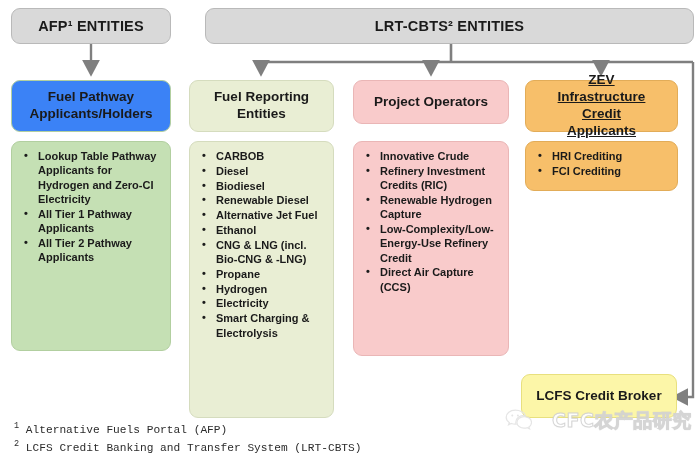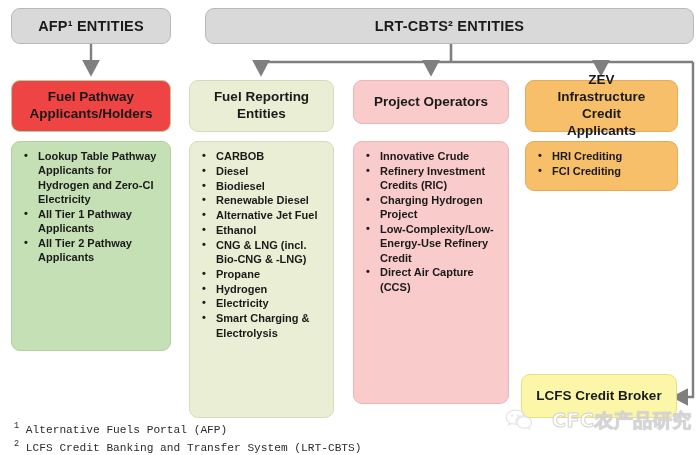--- a/index.html
+++ b/index.html
@@ -13,21 +13,21 @@
   .box{
     position:absolute;box-sizing:border-box;
     border:1px solid #bdbdbd;border-radius:9px;
     display:flex;align-items:center;justify-content:center;
     text-align:center;font-weight:bold;line-height:1.25;
   }
   .hdr-gray{background:#d9d9d9;border-color:#b9b9b9;}
   .hdr-gray .lbl{font-size:14.5px;letter-spacing:.2px;}
 
   .cat{font-size:13.5px;}
-  .cat-green{background:#ef4444;border-color:#b2cfa0;}
+  .cat-green{background:#3b82f6;border-color:#b2cfa0;}
   .cat-pale{background:#e9eed4;border-color:#d5dcbe;}
   .cat-pink{background:#f9cbcb;border-color:#eab6b6;}
   .cat-orange{background:#f7bf6a;border-color:#e2ac58;}
   .cat-yellow{background:#fcf6a8;border-color:#e8e07e;}
 
   .listbox{
     position:absolute;box-sizing:border-box;
     border:1px solid #bdbdbd;border-radius:9px;
     padding:7px 6px 7px 6px;
   }
@@ -102,21 +102,21 @@
   </div>
 
   <div class="box cat cat-pale" style="left:189px;top:80px;width:145px;height:52px;padding:0 8px;">
     <span>Fuel Reporting Entities</span>
   </div>
 
   <div class="box cat cat-pink" style="left:353px;top:80px;width:156px;height:44px;padding:0 8px;">
     <span>Project Operators</span>
   </div>
 
-  <div class="box cat cat-orange" style="left:525px;top:80px;width:153px;height:52px;padding:0 24px;">
+  <div class="box cat cat-orange" style="left:525px;top:80px;width:153px;height:52px;padding:0 24px;text-decoration:underline;">
     <span>ZEV Infrastructure Credit Applicants</span>
   </div>
 
   <div class="box cat cat-yellow" style="left:521px;top:374px;width:156px;height:44px;padding:0 8px;">
     <span>LCFS Credit Broker</span>
   </div>
 
   <div class="listbox ls-green" style="left:11px;top:141px;width:160px;height:210px;">
     <ul>
       <li>Lookup Table Pathway Applicants for Hydrogen and Zero-CI Electricity</li>
@@ -134,25 +134,25 @@
       <li>Alternative Jet Fuel</li>
       <li>Ethanol</li>
       <li>CNG &amp; LNG (incl. Bio-CNG &amp; -LNG)</li>
       <li>Propane</li>
       <li>Hydrogen</li>
       <li>Electricity</li>
       <li>Smart Charging &amp; Electrolysis</li>
     </ul>
   </div>
 
-  <div class="listbox ls-pink" style="left:353px;top:141px;width:156px;height:263px;">
+  <div class="listbox ls-pink" style="left:353px;top:141px;width:156px;height:215px;">
     <ul>
       <li>Innovative Crude</li>
       <li>Refinery Investment Credits (RIC)</li>
-      <li>Charging Hydrogen Project</li>
+      <li>Renewable Hydrogen Capture</li>
       <li>Low-Complexity/Low-Energy-Use Refinery Credit</li>
       <li>Direct Air Capture (CCS)</li>
     </ul>
   </div>
 
   <div class="listbox ls-orange" style="left:525px;top:141px;width:153px;height:50px;">
     <ul>
       <li>HRI Crediting</li>
       <li>FCI Crediting</li>
     </ul>

